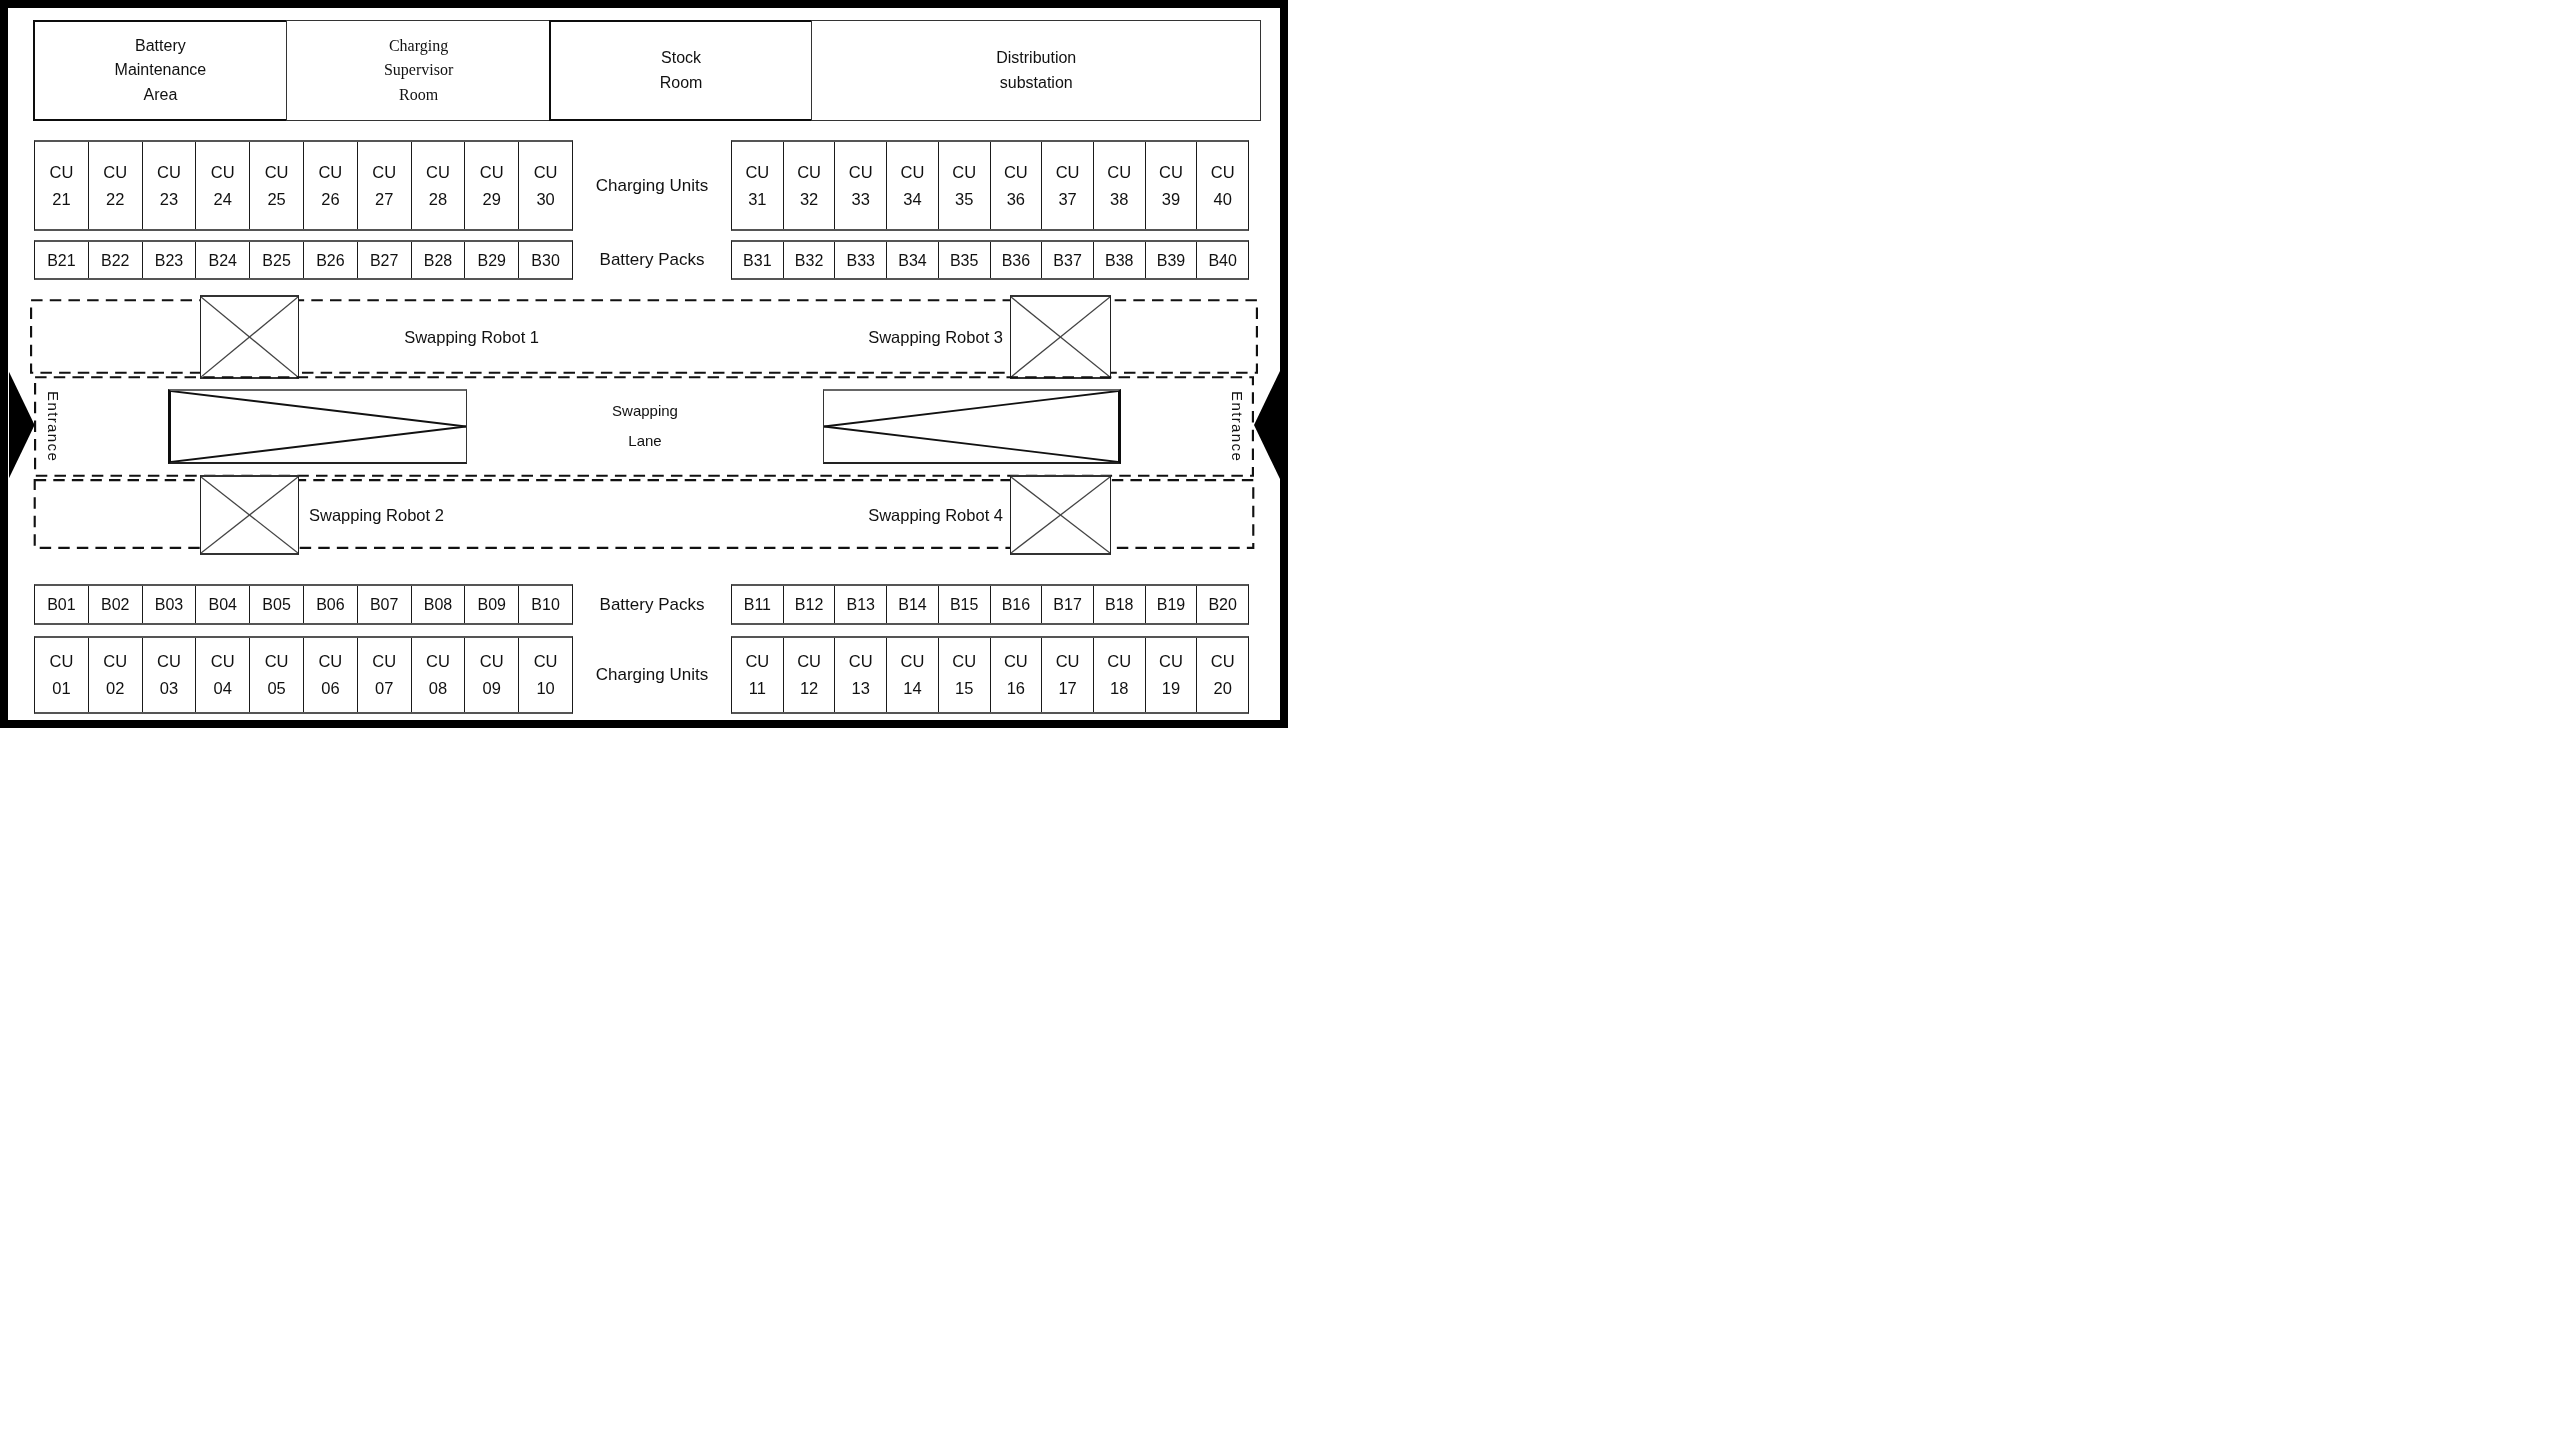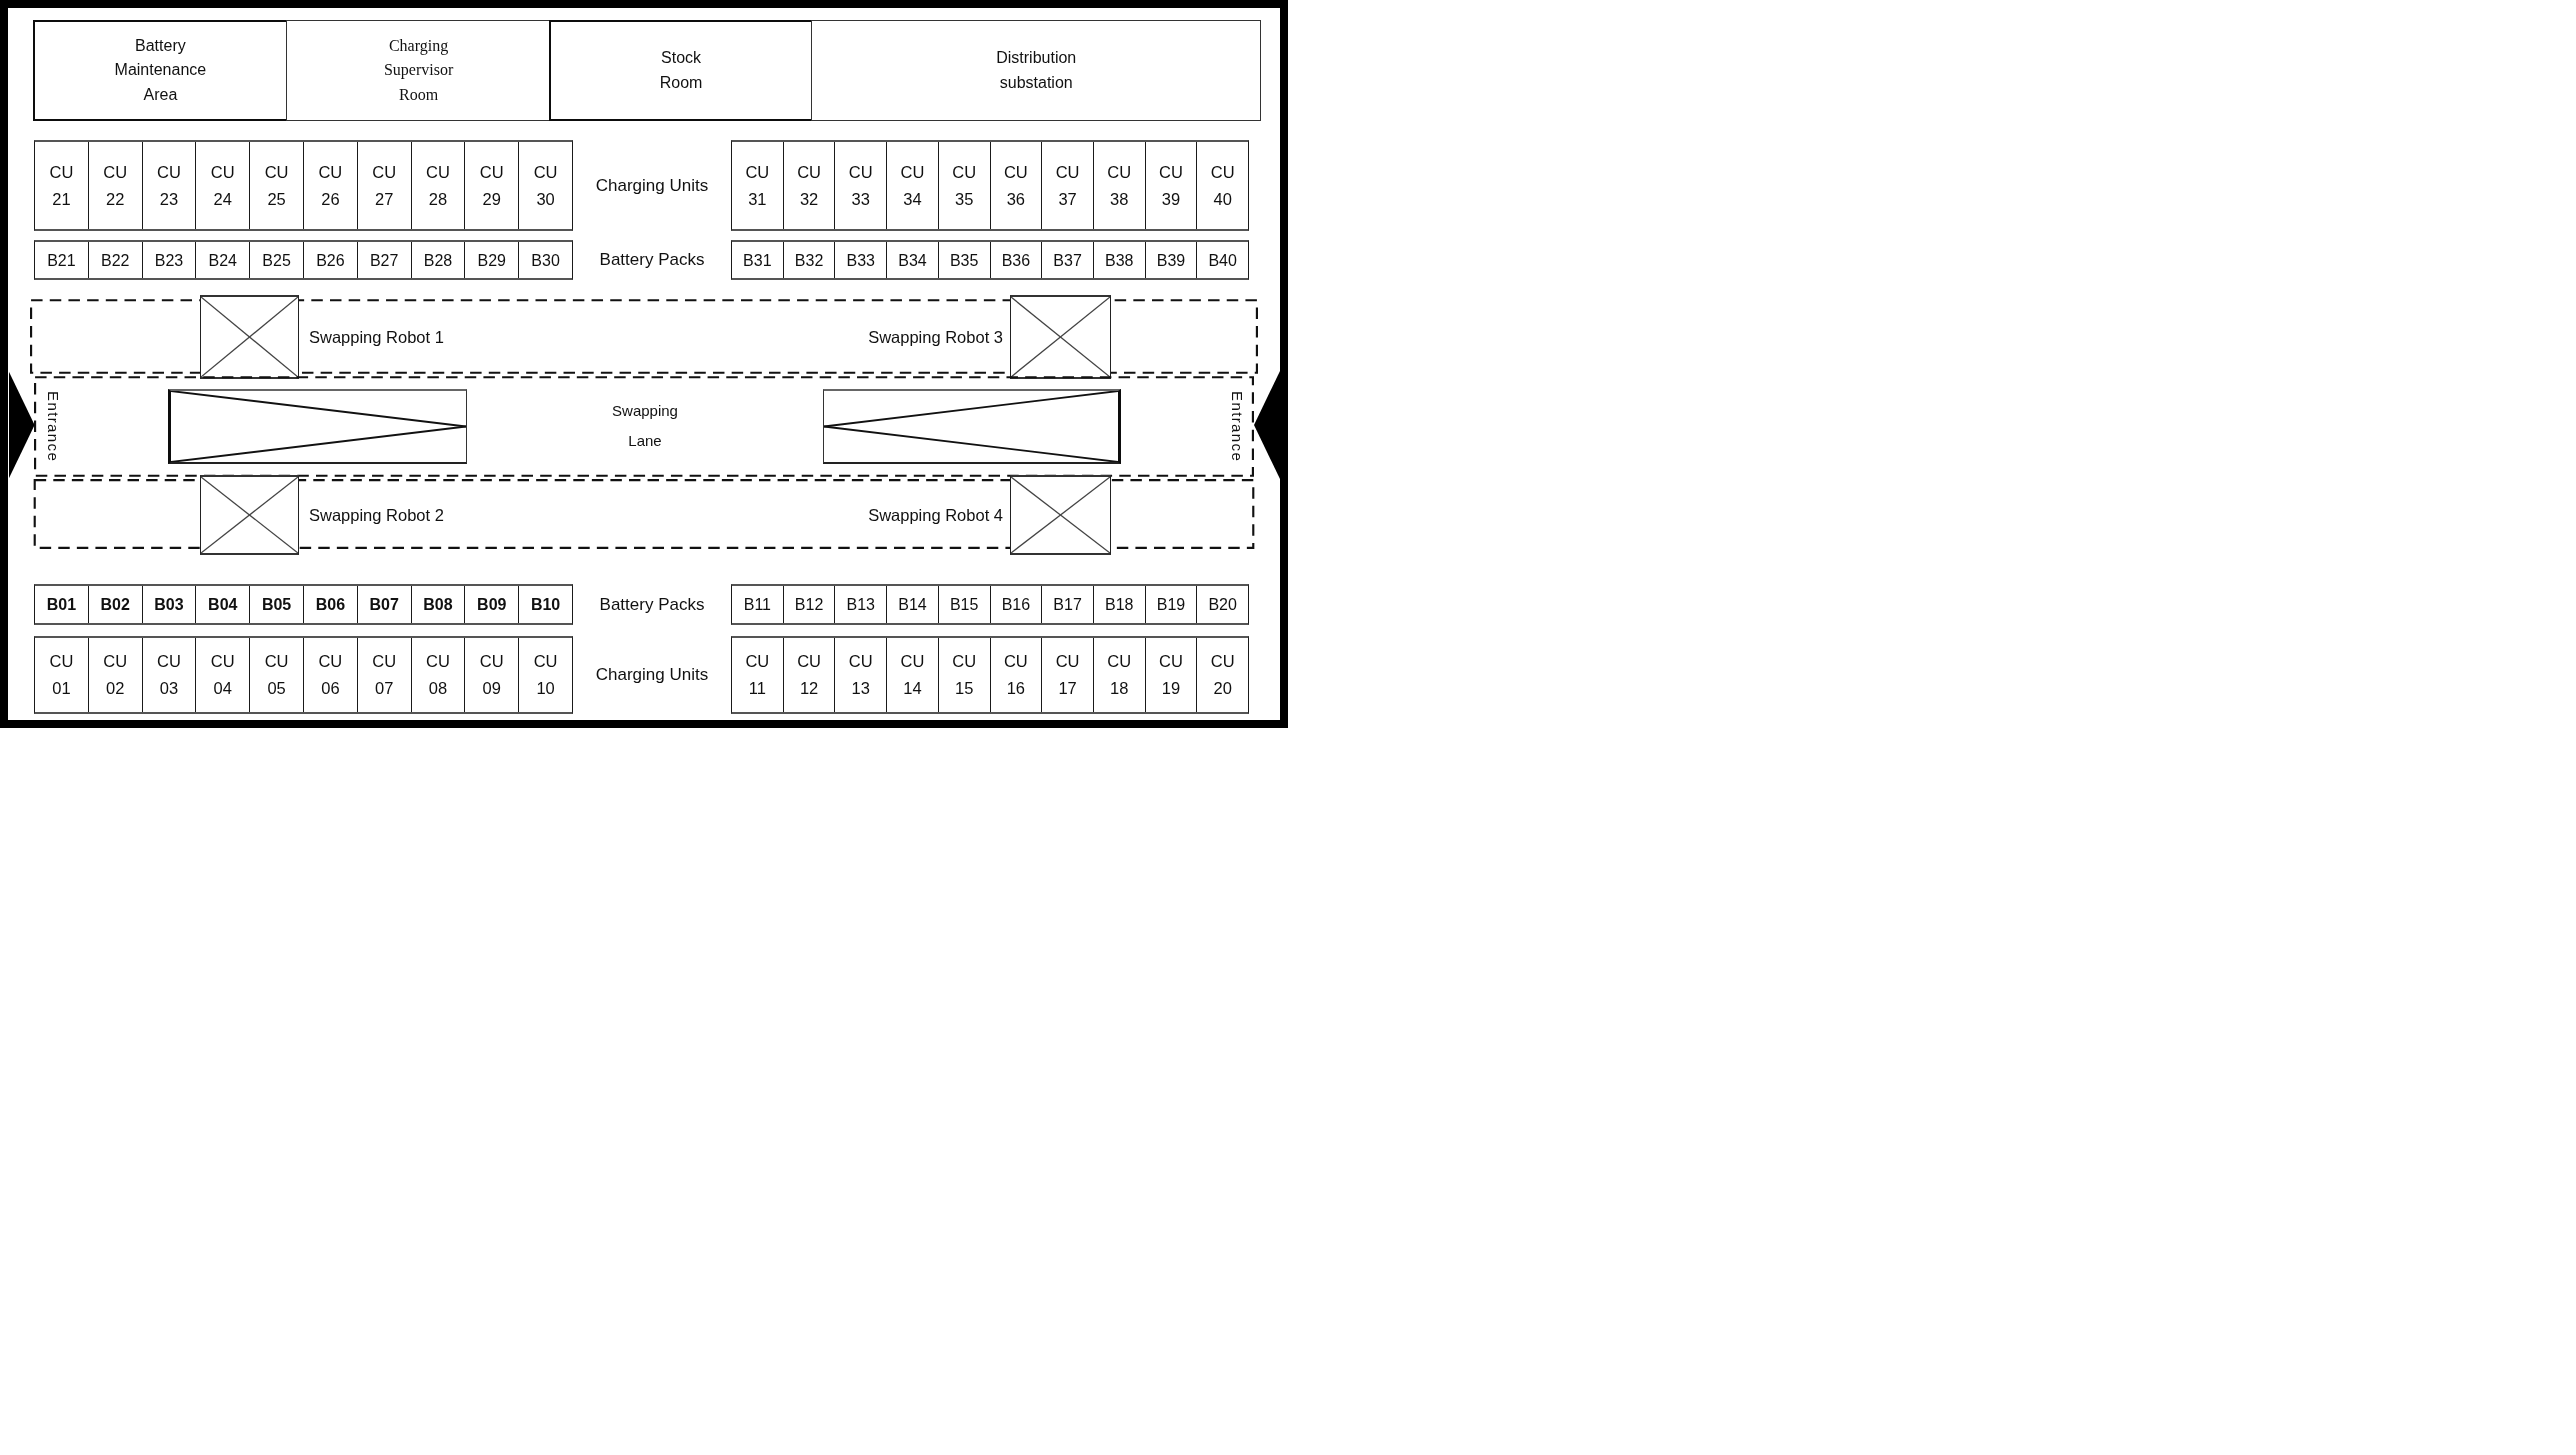--- a/index.html
+++ b/index.html
@@ -26,21 +26,21 @@
   .cell{flex:1;display:flex;flex-direction:column;justify-content:center;align-items:center;text-align:center;
         border-left:1.1px solid var(--line);box-sizing:border-box;}
   .cellrow div.cell:first-of-type{border-left:none;}
   .cu .cl{font-size:16.5px;line-height:27px;}
   .bp .cl{font-size:16px;line-height:17px;}
 
   #cu-top-left {left:34px; top:140px; width:539px; height:91px;}
   #cu-top-right{left:731px;top:140px; width:518px; height:91px;}
   #b-top-left  {left:34px; top:240px; width:539px; height:40px;}
   #b-top-right {left:731px;top:240px; width:518px; height:40px;}
-  #b-bot-left  {left:34px; top:584px; width:539px; height:41px;font-weight:bold;}
+  #b-bot-left  {left:34px; top:584px; width:539px; height:41px;}
   #b-bot-right {left:731px;top:584px; width:518px; height:41px;}
   #cu-bot-left {left:34px; top:636px; width:539px; height:78px;}
   #cu-bot-right{left:731px;top:636px; width:518px; height:78px;}
 
   .zone-label{display:flex;align-items:center;justify-content:center;text-align:center;font-size:17px;}
   #label-cu-top{left:573px;top:140px;width:158px;height:91px;}
   #label-b-top {left:573px;top:240px;width:158px;height:40px;}
   #label-b-bot {left:573px;top:584px;width:158px;height:41px;}
   #label-cu-bot{left:573px;top:636px;width:158px;height:78px;}
 
@@ -51,21 +51,21 @@
   
   .xbox{background:#fff;border:1.1px solid #222;border-top:2.9px solid #333;border-bottom:2.9px solid #333;}
   .xbox svg{display:block;width:100%;height:100%;}
   .xline{stroke:#444;stroke-width:1.3;vector-effect:non-scaling-stroke;}
   #robot1-box{left:200px;top:295px;width:99px;height:84px;}
   #robot3-box{left:1010px;top:295px;width:101px;height:84px;}
   #robot2-box{left:200px;top:475px;width:99px;height:80px;}
   #robot4-box{left:1010px;top:475px;width:101px;height:80px;}
 
   .robot-label{display:flex;align-items:center;font-size:16.5px;white-space:nowrap;}
-  #robot1-label{left:309px;top:295px;width:230px;height:84px;justify-content:flex-start;}
+  #robot1-label{left:309px;top:295px;width:230px;height:84px;justify-content:flex-end;}
   #robot3-label{left:823px;top:295px;width:180px;height:84px;justify-content:flex-end;}
   #robot2-label{left:309px;top:475px;width:230px;height:80px;justify-content:flex-start;}
   #robot4-label{left:823px;top:475px;width:180px;height:80px;justify-content:flex-end;}
 
   
   .vehicle{background:#fff;}
   #vehicle-left{left:168px;top:389px;width:299px;height:75px;
     border-top:2.9px solid #666;border-bottom:2.2px solid #222;border-left:3.6px solid #0d0d0d;border-right:1.4px solid #333;}
   #vehicle-right{left:823px;top:389px;width:298px;height:75px;
     border-top:2.9px solid #666;border-bottom:2.2px solid #222;border-right:3.6px solid #0d0d0d;border-left:1.4px solid #333;}

